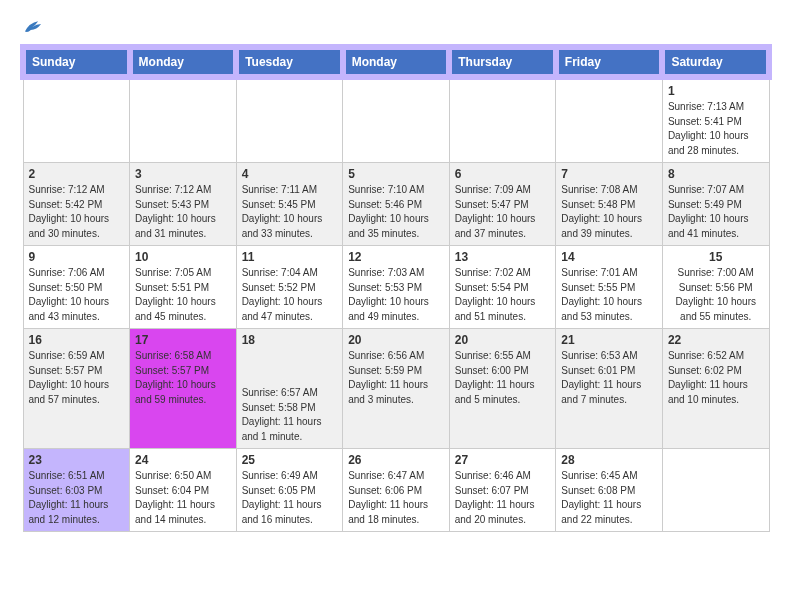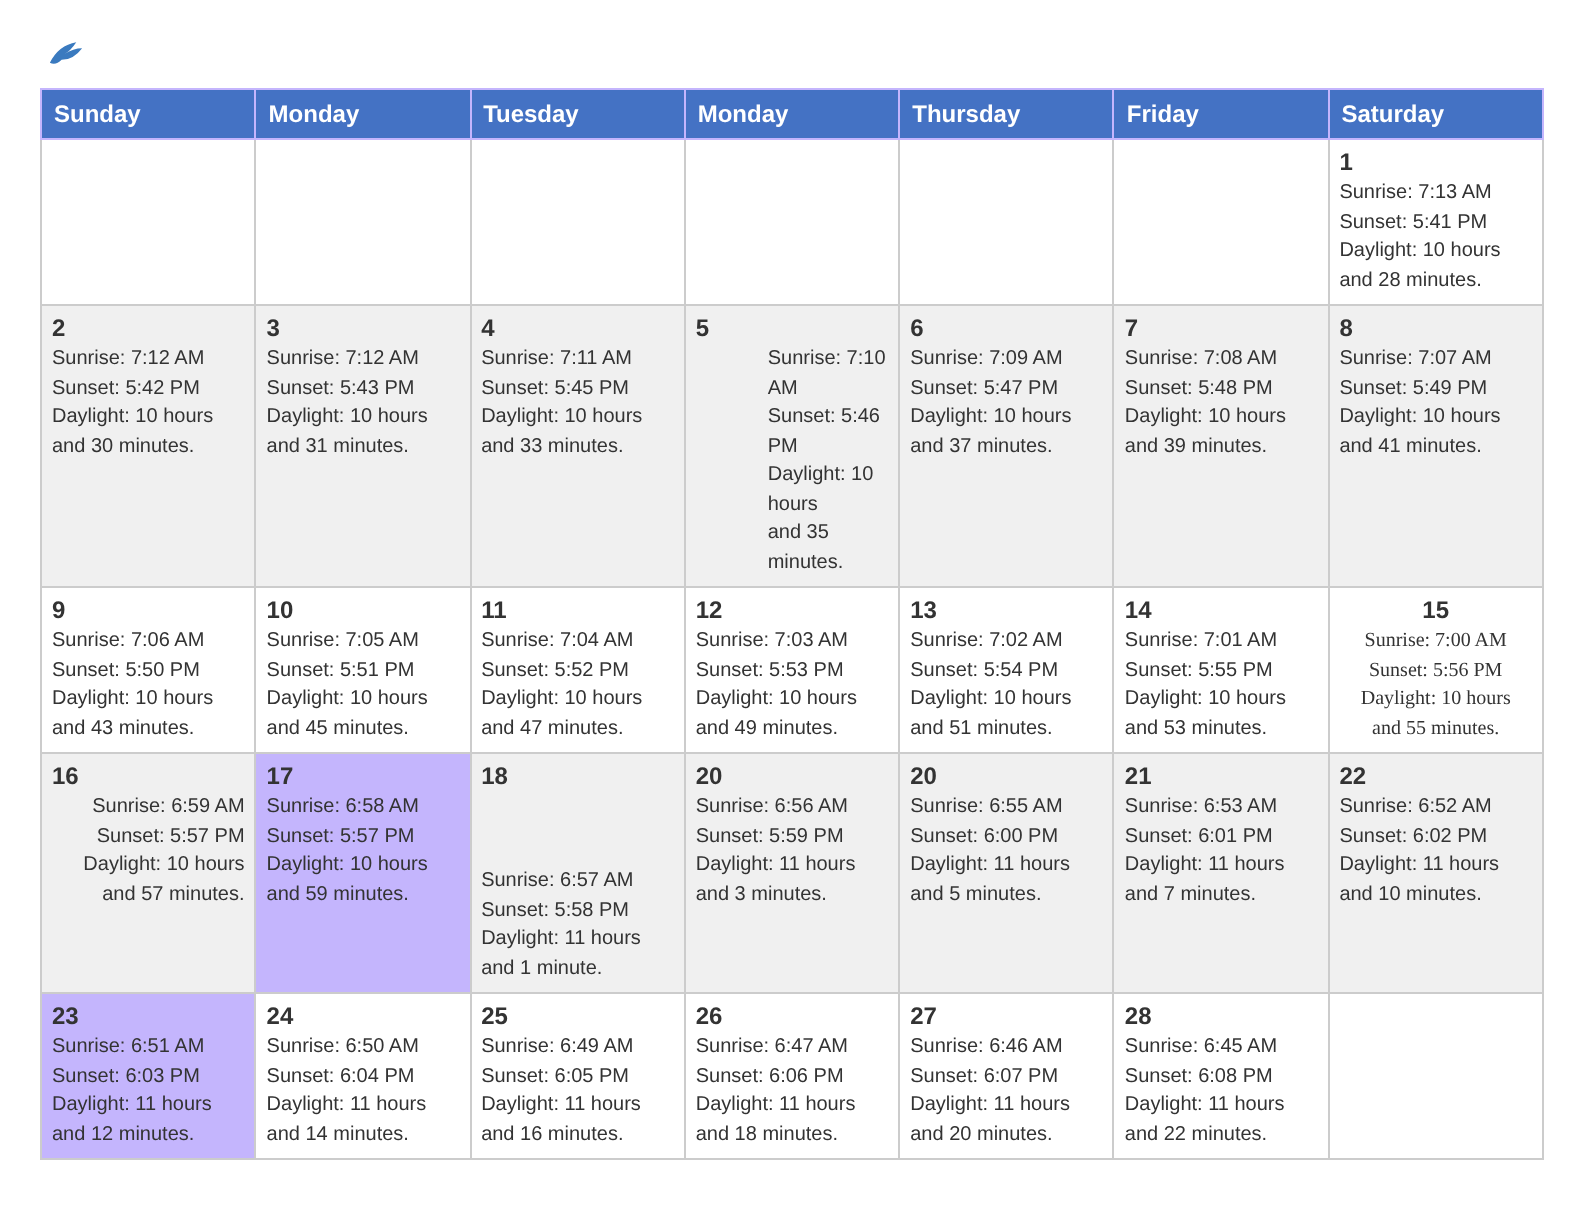--- a/index.html
+++ b/index.html
@@ -55,21 +55,21 @@
       border-collapse: collapse;
       border: 1px solid #ccc;
     }
     .calendar th {
       background-color: #4472c4;
       color: #fff;
       font-size: 12px;
       font-weight: bold;
       text-align: left;
       padding: 5px 6px;
-      border: 1px solid #c4b5fd;
+      border: 6px solid #c4b5fd;
     }
     .calendar td {
       vertical-align: top;
       border: 1px solid #ccc;
       padding: 4px 5px;
       width: calc(100% / 7);
       min-height: 80px;
       font-size: 10.5px;
       color: #333;
       background: #fff;
@@ -166,21 +166,21 @@
           </td>
           <td style="background: rgb(240, 240, 240);">
             <span class="day-num">4</span>
             <div class="day-info" style="white-space: pre-line;">Sunrise: 7:11 AM
 Sunset: 5:45 PM
 Daylight: 10 hours
 and 33 minutes.</div>
           </td>
           <td style="background: rgb(240, 240, 240);">
             <span class="day-num">5</span>
-            <div class="day-info" style="white-space: pre-line; margin-left: 36px;">Sunrise: 7:10 AM
+            <div class="day-info" style="white-space: pre-line;">Sunrise: 7:10 AM
 Sunset: 5:46 PM
 Daylight: 10 hours
 and 35 minutes.</div>
           </td>
           <td style="background: rgb(240, 240, 240);">
             <span class="day-num">6</span>
             <div class="day-info" style="white-space: pre-line;">Sunrise: 7:09 AM
 Sunset: 5:47 PM
 Daylight: 10 hours
 and 37 minutes.</div>
@@ -238,35 +238,35 @@
           </td>
           <td style="background: rgb(255, 255, 255);">
             <span class="day-num">14</span>
             <div class="day-info" style="white-space: pre-line;">Sunrise: 7:01 AM
 Sunset: 5:55 PM
 Daylight: 10 hours
 and 53 minutes.</div>
           </td>
           <td style="background: rgb(255, 255, 255); text-align: center;">
             <span class="day-num">15</span>
-            <div class="day-info" style="white-space: pre-line; font-family: Liberation Serif, serif;">Sunrise: 7:00 AM
+            <div class="day-info" style="white-space: pre-line;">Sunrise: 7:00 AM
 Sunset: 5:56 PM
 Daylight: 10 hours
 and 55 minutes.</div>
           </td>
         </tr>
         <tr class="row-even">
           <td style="background: rgb(240, 240, 240);">
             <span class="day-num">16</span>
-            <div class="day-info" style="white-space: pre-line; text-align: right;">Sunrise: 6:59 AM
+            <div class="day-info" style="white-space: pre-line;">Sunrise: 6:59 AM
 Sunset: 5:57 PM
 Daylight: 10 hours
 and 57 minutes.</div>
           </td>
-          <td style="background: #c4b5fd;">
+          <td style="background: #d946ef;">
             <span class="day-num">17</span>
             <div class="day-info" style="white-space: pre-line;">Sunrise: 6:58 AM
 Sunset: 5:57 PM
 Daylight: 10 hours
 and 59 minutes.</div>
           </td>
           <td style="background: rgb(240, 240, 240);">
             <span class="day-num">18</span>
             <div class="day-info" style="white-space: pre-line; margin-top: 39px;">Sunrise: 6:57 AM
 Sunset: 5:58 PM

